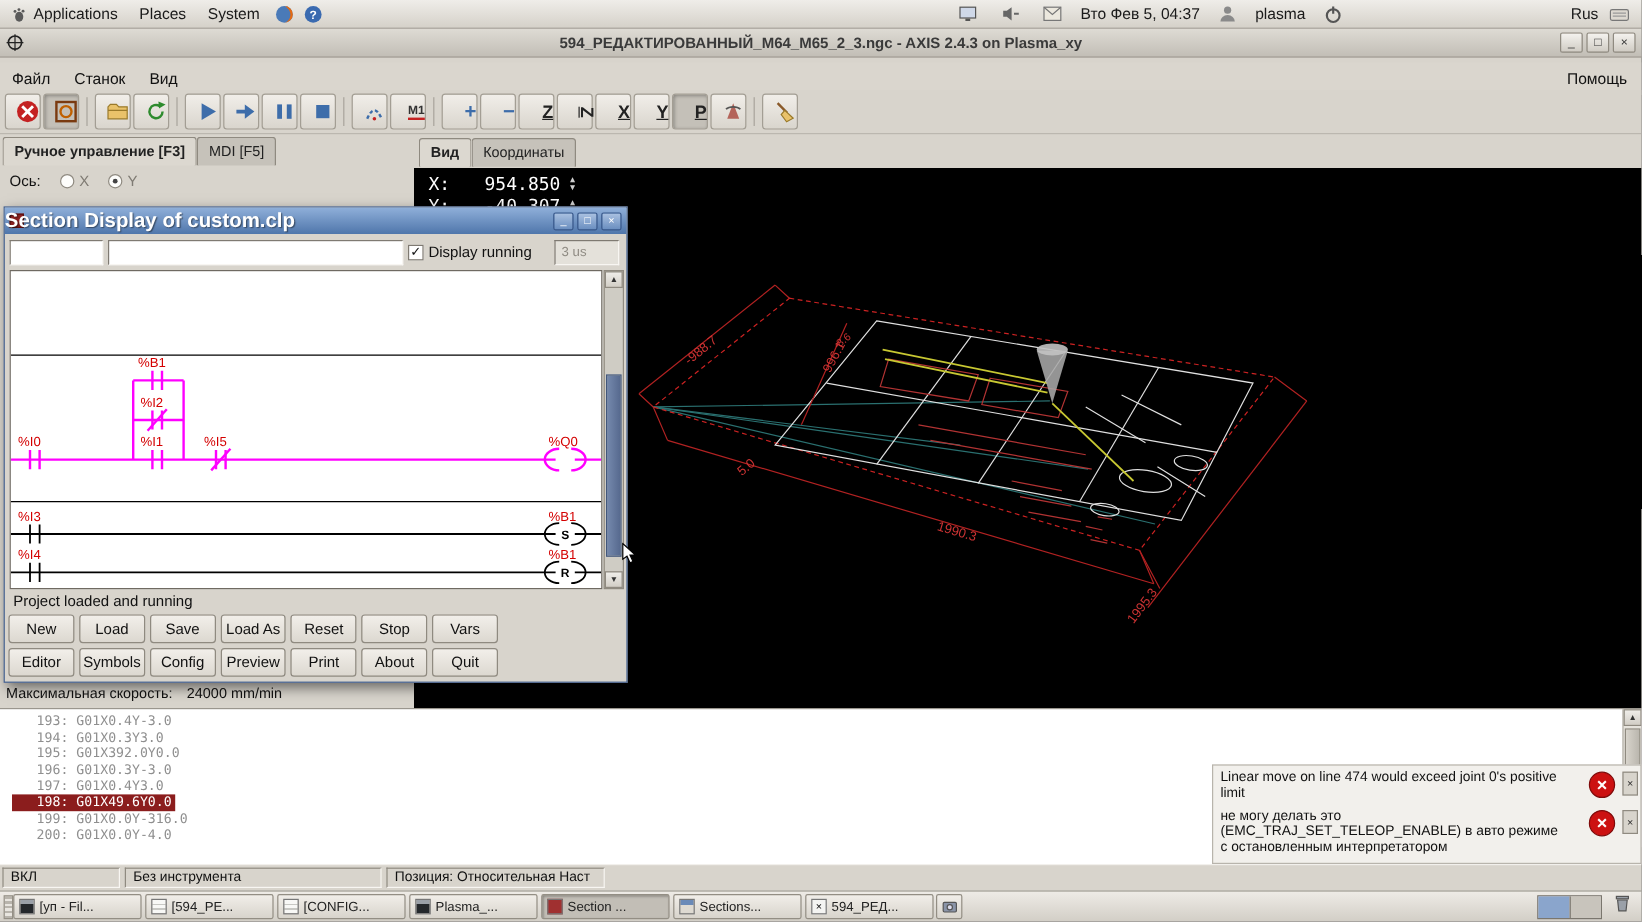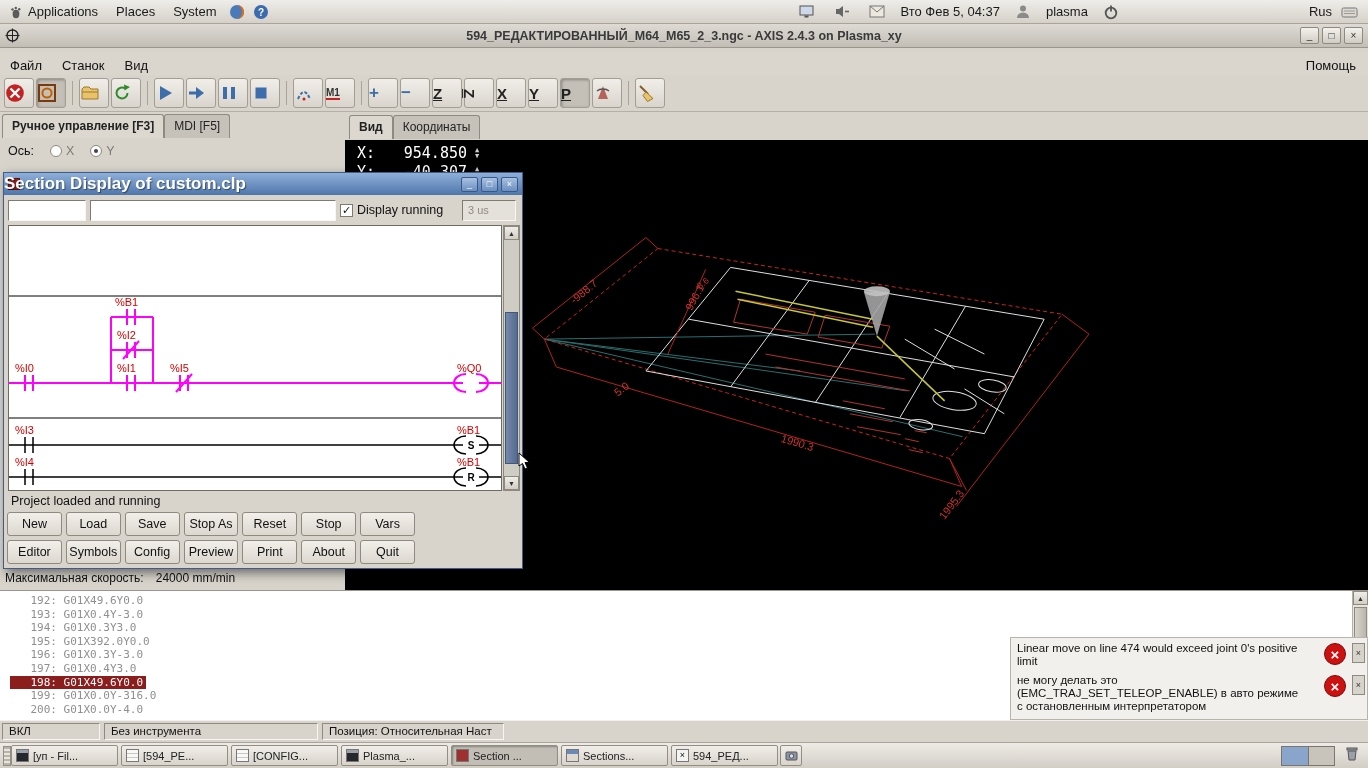--- a/index.html
+++ b/index.html
@@ -16,21 +16,21 @@
 
 
 #titlebar{position:absolute;left:0;top:24px;width:1368px;height:24px;background:linear-gradient(#dedbd4,#c2beb6);border-bottom:1px solid #9a968e;display:flex;align-items:center;padding:0 5px}
 #win-title{position:absolute;left:0;right:0;text-align:center;font-weight:bold;font-size:12.5px;color:#3a3a3a;pointer-events:none}
 .wbtns{margin-left:auto;display:flex;gap:3px;z-index:1}
 .wbtn{width:19px;height:17px;background:linear-gradient(#f4f2ee,#d0ccc4);border:1px solid #8f8a80;border-radius:2px;display:flex;align-items:center;justify-content:center;font-size:10px;color:#333;line-height:1}
 #menubar{position:absolute;left:0;top:52px;width:1368px;height:27px;background:#dad6ce;display:flex;align-items:center;font-size:13px;color:#111;border-bottom:1px solid #c6c2ba}
 .menu-item{padding:5px 10px}
 #menu-help{margin-left:auto;padding-right:12px}
 #toolbar{position:absolute;left:0;top:75px;width:1368px;height:37px;background:#d8d4cc;border-bottom:1px solid #b4b0a8;display:flex;align-items:center;padding-left:4px;gap:2px}
-.tbtn{width:30px;height:30px;border:1px solid #a39e94;border-radius:3px;background:linear-gradient(#f1eee9,#d9d5cd);display:flex;align-items:center;justify-content:flex-start}
+.tbtn{width:30px;height:30px;border:1px solid #a39e94;border-radius:3px;background:linear-gradient(#f1eee9,#d9d5cd);display:flex;align-items:center;justify-content:flex-end}
 .tbtn.pressed{background:#c4c0b8;box-shadow:inset 1px 1px 3px rgba(0,0,0,.3)}
 .tsep{width:1px;height:24px;background:#a8a49c;margin:0 4px}
 .view-letter{font-weight:bold;font-size:15px;color:#222;text-decoration:underline}
 .rot90{display:inline-block;transform:rotate(90deg)}
 .blue-glyph{color:#3d6daa;font-weight:bold;font-size:17px}
 
 
 #left-panel{position:absolute;left:0;top:112px;width:345px;height:478px;background:#d8d4cc}
 .tabs-row{display:flex;position:absolute}
 #left-tabs{left:2px;top:2px}
@@ -423,21 +423,20 @@
         <span class="spin">
             <span>▲</span>
             <span>▼</span>
           </span>
       </div>
     </div>
   </div>
 
   <div id="gcode">
     <div id="gcode-lines">
-        <div class="gcode-line"><span class="gwrap"><span class="gnum">192:</span><span class="gcodetxt"> G01X49.6Y0.0</span></span></div>
         <div class="gcode-line"><span class="gwrap"><span class="gnum">193:</span><span class="gcodetxt"> G01X0.4Y-3.0</span></span></div>
         <div class="gcode-line"><span class="gwrap"><span class="gnum">194:</span><span class="gcodetxt"> G01X0.3Y3.0</span></span></div>
         <div class="gcode-line"><span class="gwrap"><span class="gnum">195:</span><span class="gcodetxt"> G01X392.0Y0.0</span></span></div>
         <div class="gcode-line"><span class="gwrap"><span class="gnum">196:</span><span class="gcodetxt"> G01X0.3Y-3.0</span></span></div>
         <div class="gcode-line"><span class="gwrap"><span class="gnum">197:</span><span class="gcodetxt"> G01X0.4Y3.0</span></span></div>
         <div class="gcode-line gcode-active"><span class="gwrap"><span class="gnum">198:</span><span class="gcodetxt"> G01X49.6Y0.0</span></span></div>
         <div class="gcode-line"><span class="gwrap"><span class="gnum">199:</span><span class="gcodetxt"> G01X0.0Y-316.0</span></span></div>
         <div class="gcode-line"><span class="gwrap"><span class="gnum">200:</span><span class="gcodetxt"> G01X0.0Y-4.0</span></span></div>
       </div>
   </div>
@@ -552,21 +551,21 @@
     <div id="lw-sb">
       <div class="sb-arrow">▲</div>
       <div id="lw-thumb"></div>
       <div class="sb-arrow sb-down">▼</div>
     </div>
     <div id="lw-status">Project loaded and running</div>
     <div class="lw-btnrow" id="ladder-row1">
         <button class="lbtn">New</button>
         <button class="lbtn">Load</button>
         <button class="lbtn">Save</button>
-        <button class="lbtn">Stop As</button>
+        <button class="lbtn">Load As</button>
         <button class="lbtn">Reset</button>
         <button class="lbtn">Stop</button>
         <button class="lbtn">Vars</button>
       </div>
     <div class="lw-btnrow" id="ladder-row2">
         <button class="lbtn">Editor</button>
         <button class="lbtn">Symbols</button>
         <button class="lbtn">Config</button>
         <button class="lbtn">Preview</button>
         <button class="lbtn">Print</button>

